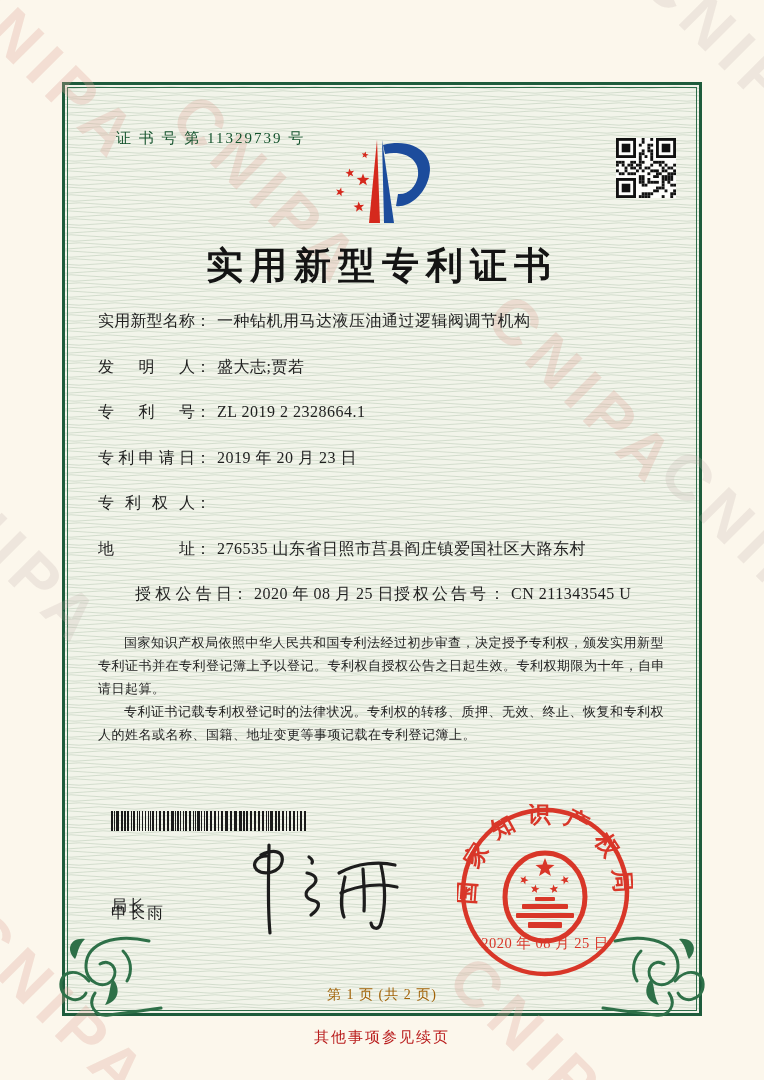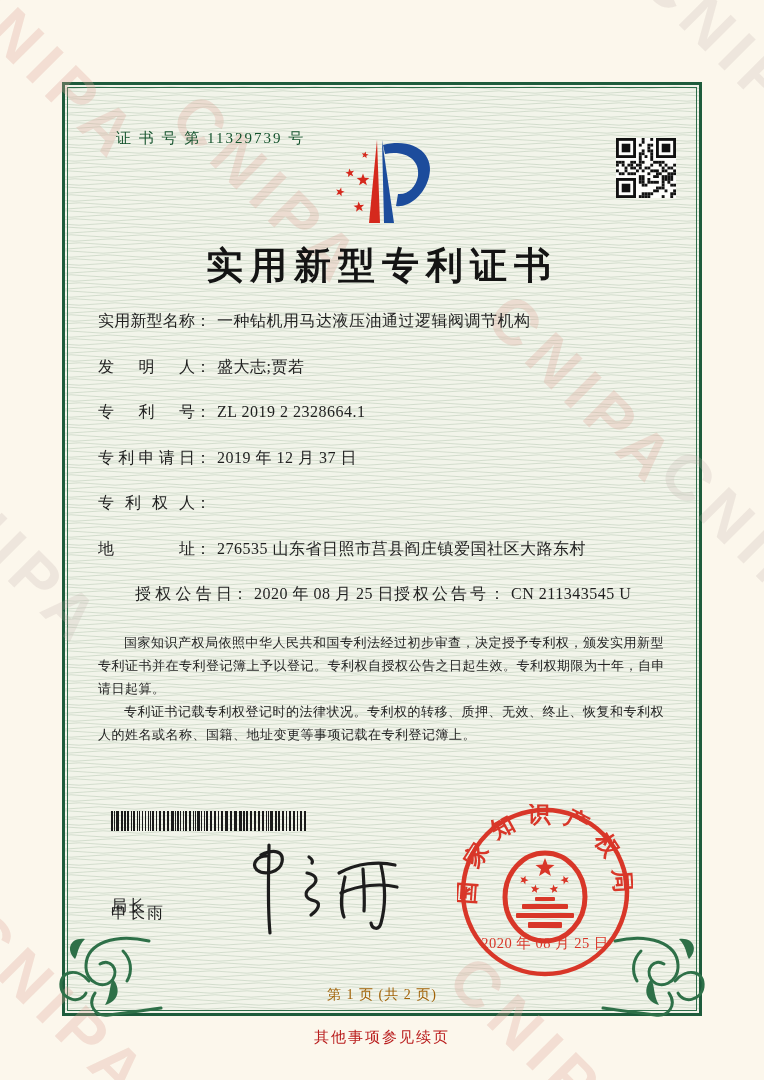--- a/index.html
+++ b/index.html
@@ -457,21 +457,21 @@
         <span class="val">盛大志;贾若</span>
       </div>
       <div class="row">
         <span class="lab">专利号</span>
           <span class="colon">：</span>
         <span class="val">ZL 2019 2 2328664.1</span>
       </div>
       <div class="row">
         <span class="lab">专利申请日</span>
           <span class="colon">：</span>
-        <span class="val">2019 年 12 月 37 日</span>
+        <span class="val">2019 年 20 月 23 日</span>
       </div>
       <div class="row">
         <span class="lab">专利权人</span>
           <span class="colon">：</span>
       </div>
       <div class="row">
         <span class="lab">地址</span>
           <span class="colon">：</span>
         <span class="val">276535 山东省日照市莒县阎庄镇爱国社区大路东村</span>
       </div>

